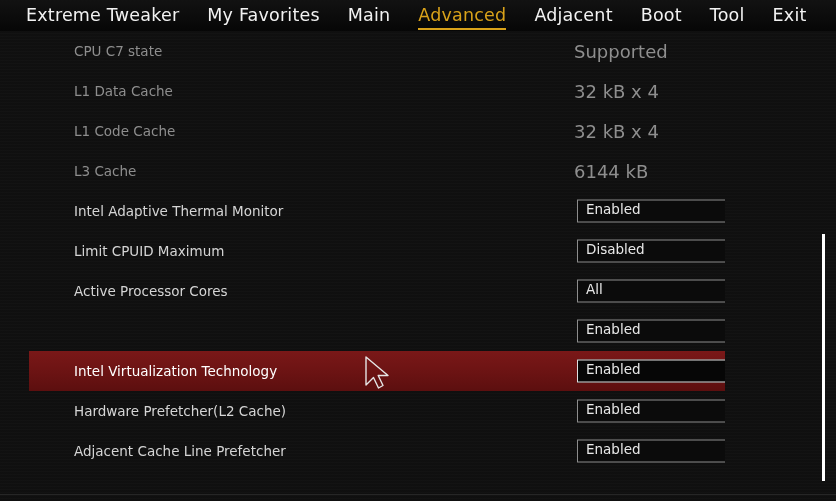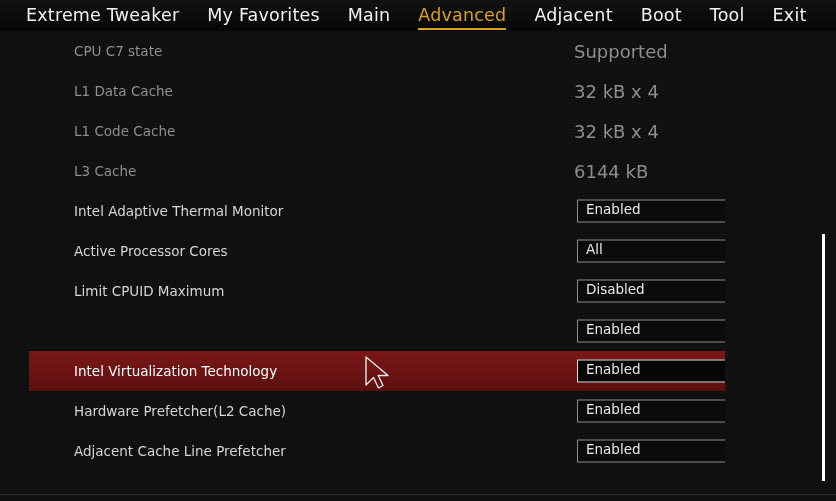--- a/index.html
+++ b/index.html
@@ -213,30 +213,30 @@
         <div class="row-value">6144 kB</div>
       </div>
       <div class="row setting">
         <div class="row-label">Intel Adaptive Thermal Monitor</div>
         <div class="dropdown">
           <div class="dropdown-value">Enabled</div>
           <div class="dropdown-arrow"></div>
         </div>
       </div>
       <div class="row setting">
+        <div class="row-label">Limit CPUID Maximum</div>
+        <div class="dropdown">
+          <div class="dropdown-value">Disabled</div>
+          <div class="dropdown-arrow"></div>
+        </div>
+      </div>
+      <div class="row setting">
         <div class="row-label">Active Processor Cores</div>
         <div class="dropdown">
           <div class="dropdown-value">All</div>
-          <div class="dropdown-arrow"></div>
-        </div>
-      </div>
-      <div class="row setting">
-        <div class="row-label">Limit CPUID Maximum</div>
-        <div class="dropdown">
-          <div class="dropdown-value">Disabled</div>
           <div class="dropdown-arrow"></div>
         </div>
       </div>
       <div class="row setting">
         <div class="dropdown">
           <div class="dropdown-value">Enabled</div>
           <div class="dropdown-arrow"></div>
         </div>
       </div>
       <div class="row setting highlight">

